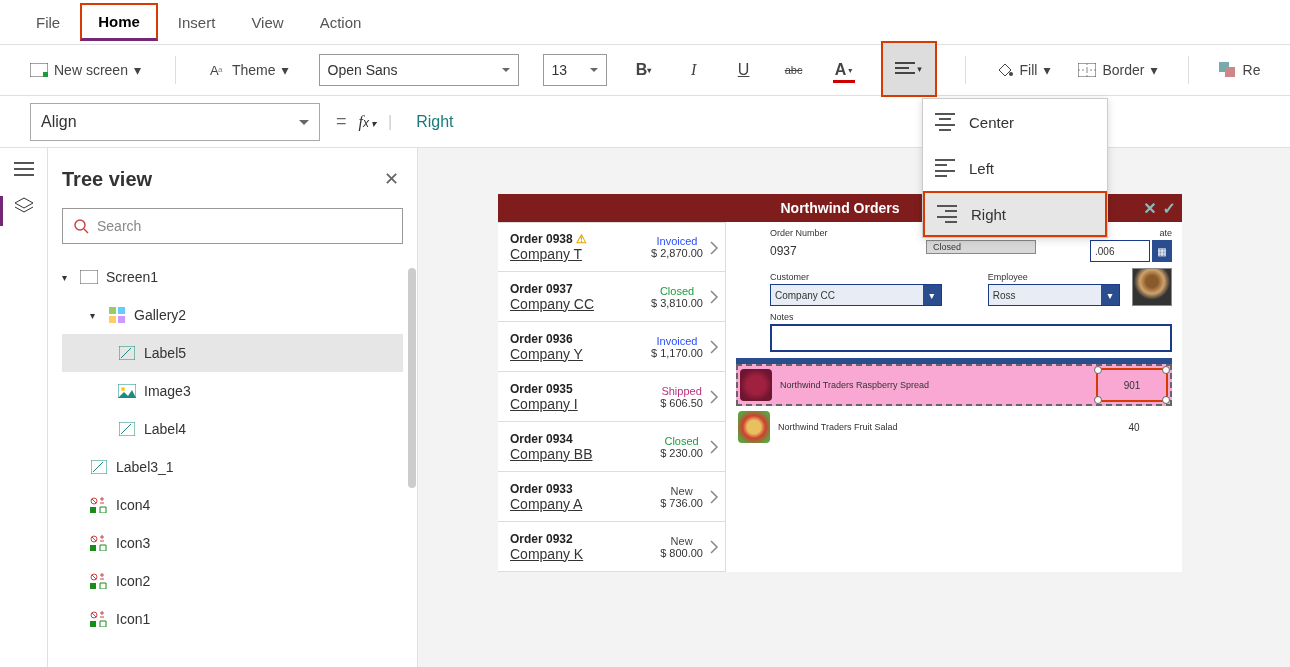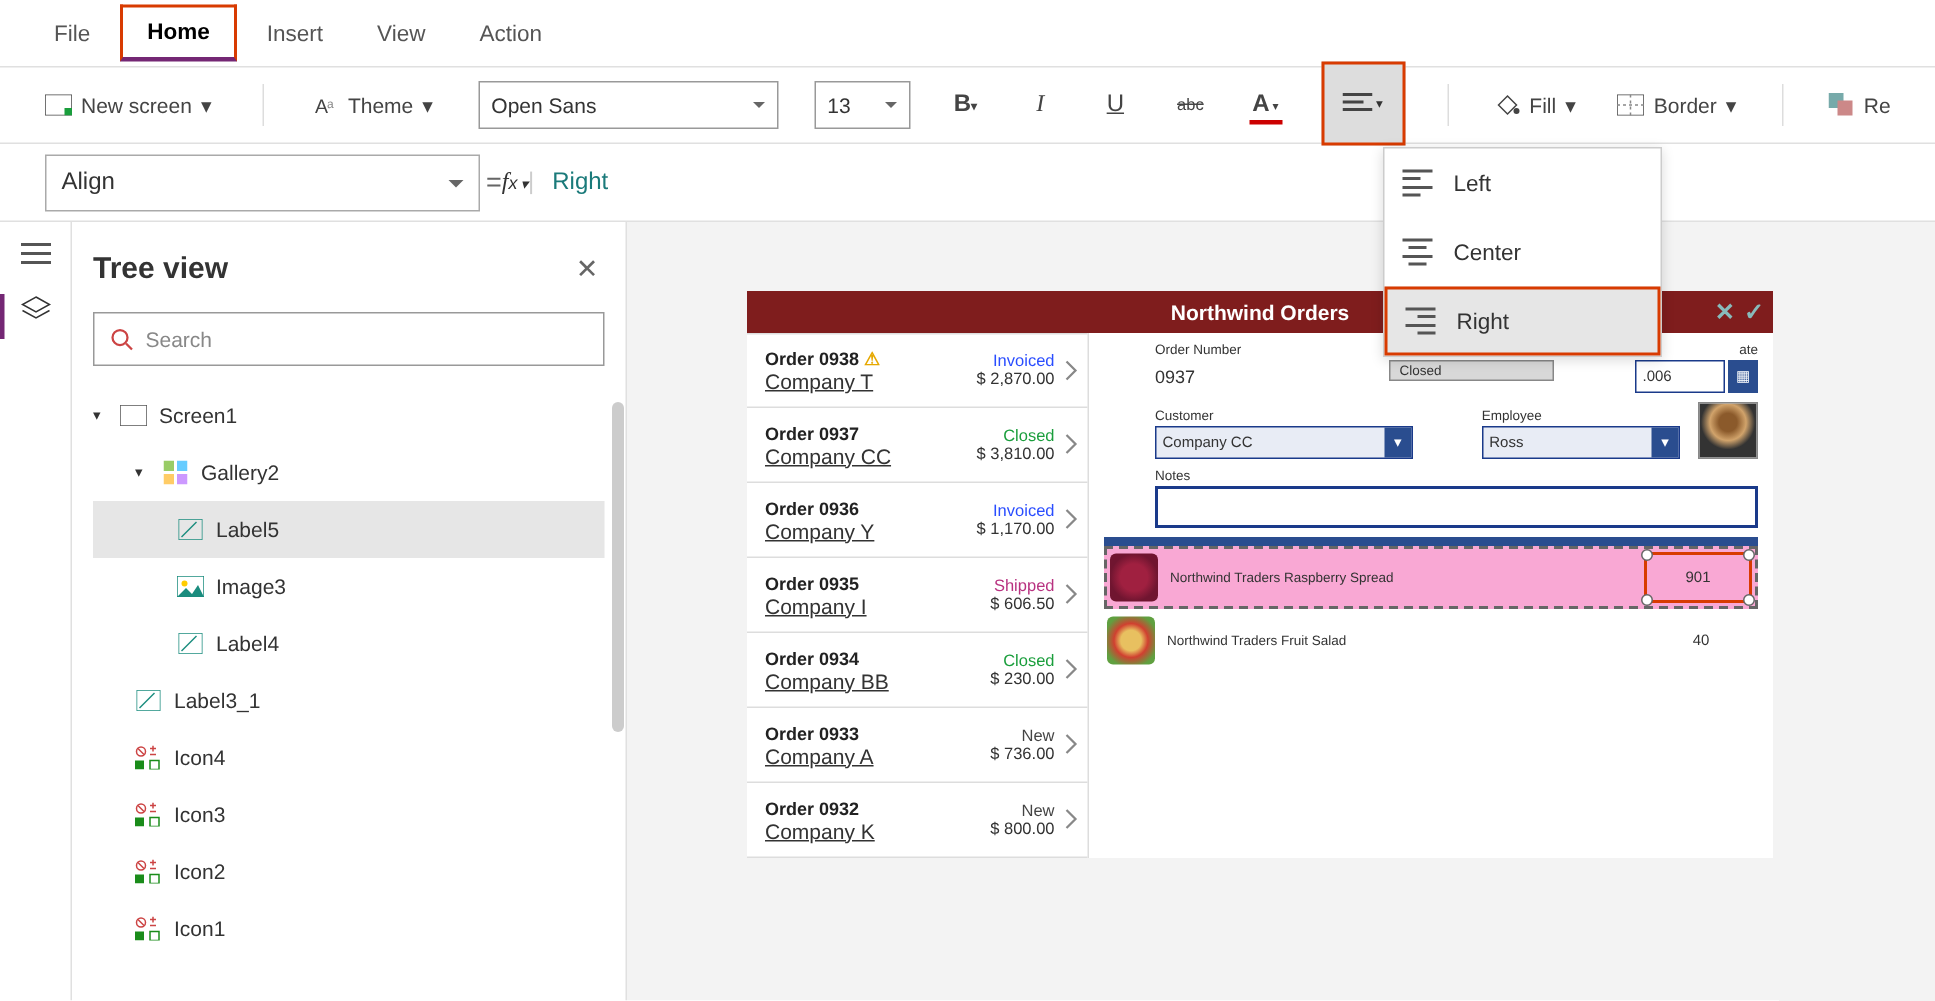--- a/index.html
+++ b/index.html
@@ -14,21 +14,21 @@
 .ribbon { height: 52px; border-top: 1px solid #e0e0e0; border-bottom: 1px solid #e0e0e0; display: flex; align-items: center; padding: 0 24px; gap: 24px; }
 .ribbon .btn { display: flex; align-items: center; gap: 6px; padding: 4px 6px; font-size: 14px; color: #444; cursor: pointer; }
 .ribbon .sep { width: 1px; height: 28px; background: #ddd; margin: 0 4px; }
 .ribbon .dd { font-size: 14px; color: #333; height: 32px; border: 1px solid #999; background: #fff; padding: 0 24px 0 8px; display: flex; align-items: center; position: relative; }
 .ribbon .dd::after { content:''; position:absolute; right:8px; top:50%; margin-top:-2px; border:4px solid transparent; border-top-color:#666; }
 .ribbon .t-btn { width: 26px; height: 26px; display:flex; align-items:center; justify-content:center; color:#444; cursor:pointer; font-size:16px;}
 .ribbon .align-btn { width:56px; height:56px; border:2px solid #d83b01; background:#ddd; display:flex; align-items:center; justify-content:center; margin-top:-2px;}
 .ribbon .label-btn { display:flex; align-items:center; gap:6px; font-size:14px; color:#444; cursor:pointer; padding:4px 2px; }
 
 
-.formulabar { height: 52px; display:flex; align-items:center; padding: 0 20px 0 30px; gap: 0; border-bottom:1px solid #e0e0e0; }
+.formulabar { height: 52px; display:flex; align-items:center; padding: 0 20px 0 30px; gap: 12px; border-bottom:1px solid #e0e0e0; }
 .formulabar .prop-dd { width: 290px; height: 38px; border:1px solid #aaa; padding:0 10px; display:flex; align-items:center; font-size:16px; position:relative;}
 .formulabar .prop-dd::after { content:''; position:absolute; right:10px; top:50%; margin-top:-2px; border:5px solid transparent; border-top-color:#666; }
 .formulabar .eq { font-size:18px; color:#666; margin-left:4px; }
 .formulabar .fx { font-style: italic; font-size:16px; font-family: Georgia, serif; }
 .formulabar .fx-dd { font-size:10px; margin-left:2px;}
 .formulabar .val { font-size:16px; color:#1a7a7a; margin-left:12px;}
 
 
 .main { display:flex; height: calc(667px - 44px - 52px - 52px); }
 .leftstrip { width: 48px; border-right: 1px solid #e0e0e0; display:flex; flex-direction:column; align-items:center; padding-top:14px; gap:20px;}
@@ -59,21 +59,21 @@
 .app { width: 684px; background:#fff; box-shadow:none;}
 .app-header { height:28px; background:#7f1d1d; color:#fff; display:flex; align-items:center; justify-content:center; font-size:14px; font-weight:600; position:relative;}
 .app-header .hdr-icons { position:absolute; right:6px; display:flex; gap:6px; align-items:center;}
 .app-body { display:flex; }
 .order-list { width:228px; border-right:1px solid #ddd;}
 .order-row { height:50px; border-bottom:1px solid #ddd; padding:6px 6px 6px 12px; display:flex; align-items:center; position:relative;}
 .order-row:first-child { border-top:1px solid #ddd;}
 .order-row .info { flex:1;}
 .order-row .title { font-size:12px; font-weight:700; color:#222;}
 .order-row .company { font-size:14px; color:#333;text-decoration:underline;}
-.order-row .right { text-align:right;}
+.order-row .right { text-align:center;}
 .order-row .status { font-size:11px; font-weight:400;}
 .order-row .price { font-size:11px; color:#333;}
 .order-row .arrow { color:#888; margin-left:6px;}
 .status.invoiced {color:#2a4dff;}
 .status.closed {color:#1a9e3c;}
 .status.shipped {color:#b83280;}
 .status.new {color:#444;}
 
 .order-detail { flex:1; padding: 6px 10px 10px 10px; font-size:10px; color:#333;}
 .field-row { display:flex; gap:12px; margin-bottom:6px;}
@@ -494,36 +494,36 @@
             </div>
           </div>
         </div>
       </div>
     </div>
   </div>
 </div>
 
 <div class="align-popup">
   <div class="opt">
+    <span class="al-ico" style="align-items:center">
+        <span style="width:100%"></span>
+        <span style="width:60%"></span>
+        <span style="width:100%"></span>
+        <span style="width:60%"></span>
+      </span>
+    <span>Center</span>
+  </div>
+  <div class="opt">
     <span class="al-ico">
         <span style="width:100%"></span>
         <span style="width:60%"></span>
         <span style="width:100%"></span>
         <span style="width:60%"></span>
       </span>
     <span>Left</span>
-  </div>
-  <div class="opt">
-    <span class="al-ico" style="align-items:center">
-        <span style="width:100%"></span>
-        <span style="width:60%"></span>
-        <span style="width:100%"></span>
-        <span style="width:60%"></span>
-      </span>
-    <span>Center</span>
   </div>
   <div class="opt sel">
     <span class="al-ico" style="align-items:flex-end">
         <span style="width:100%"></span>
         <span style="width:60%"></span>
         <span style="width:100%"></span>
         <span style="width:60%"></span>
       </span>
     <span>Right</span>
   </div>

